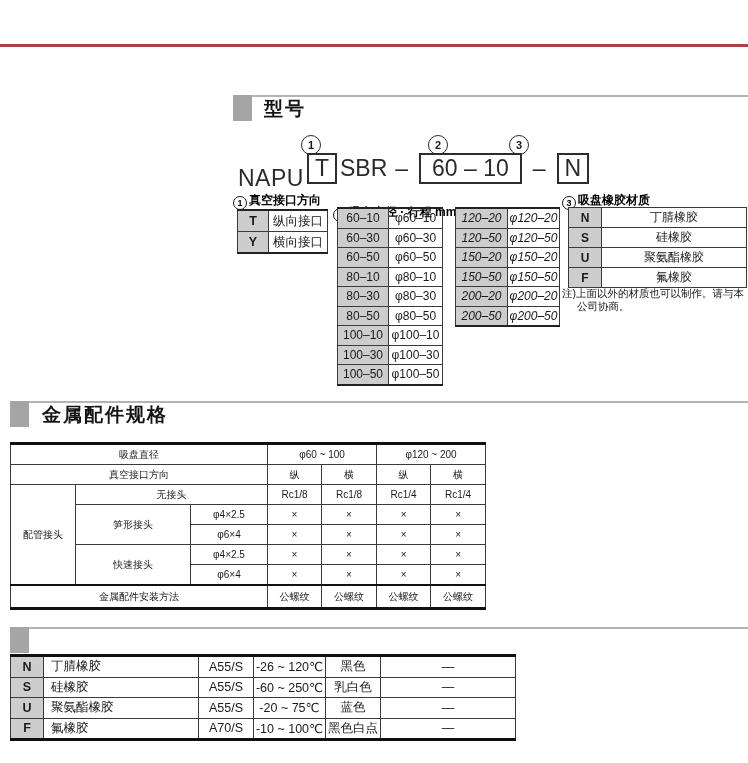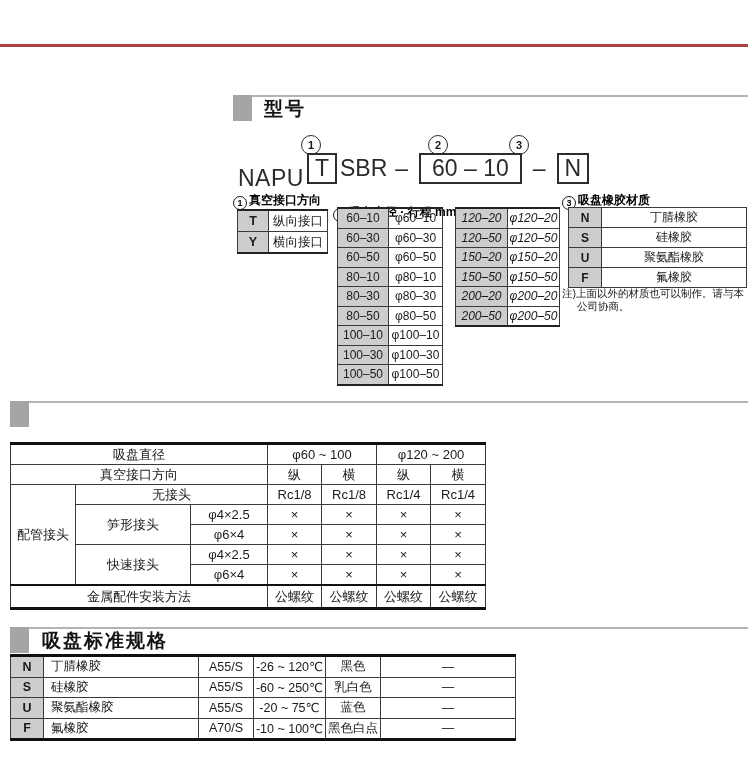--- a/index.html
+++ b/index.html
@@ -46,21 +46,21 @@
   .size-t td{height:18.5px;}
 
   #rub-table{border-top:1.5px solid #222;border-bottom:1.5px solid #222;}
   #rub-table td{height:19px;}
   #rub-table .sh{font-weight:bold;}
 
   .note{position:absolute;left:562px;top:287px;width:192px;font-size:10.5px;line-height:1.25;color:#161616;}
   .note .l2{padding-left:15px;}
 
   #fit-table{border-top:3px solid #101010;border-bottom:3px solid #101010;}
-  #fit-table td{font-size:13px;height:19px;}
+  #fit-table td{font-size:10px;height:19px;}
   #fit-table tr.mount td{border-top:2px solid #101010;height:21px;}
 
   #std-table{border-top:3px solid #101010;border-bottom:3px solid #101010;}
   #std-table td{font-size:12.5px;height:19.5px;}
   #std-table .sh{font-weight:bold;}
   #std-table td.mat{text-align:left;padding-left:7px;}
 </style>
 </head>
 <body>
 
@@ -216,20 +216,21 @@
   </tbody>
     </table>
 
   <div class="note">
     <div>注)上面以外的材质也可以制作。请与本</div>
     <div class="l2">公司协商。</div>
   </div>
 
   <div class="sec-rule" style="left:10px;top:401px;width:738px;"></div>
   <div class="sec-sq" style="left:10px;top:401px;"></div>
+  <div class="sec-h" style="left:42px;top:402px;">金属配件规格</div>
 
   <table id="fit-table" class="abs" style="left:10px;top:442px;width:475px;">
     <colgroup>
       <col style="width:65px">
         <col style="width:115px">
         <col style="width:77px">
       <col style="width:54px">
         <col style="width:55px">
         <col style="width:54px">
         <col style="width:55px">
@@ -290,21 +291,20 @@
       <td>公螺纹</td>
       <td>公螺纹</td>
       <td>公螺纹</td>
       <td>公螺纹</td>
     </tr>
   </tbody>
     </table>
 
   <div class="sec-rule" style="left:10px;top:627px;width:738px;"></div>
   <div class="sec-sq" style="left:10px;top:627px;"></div>
-  <div class="sec-h" style="left:42px;top:628px;">吸盘标准规格</div>
 
   <table id="std-table" class="abs" style="left:10px;top:654px;width:505px;">
     <colgroup>
       <col style="width:33px">
         <col style="width:155px">
         <col style="width:55px">
       <col style="width:72px">
         <col style="width:55px">
         <col style="width:135px">
     </colgroup>

